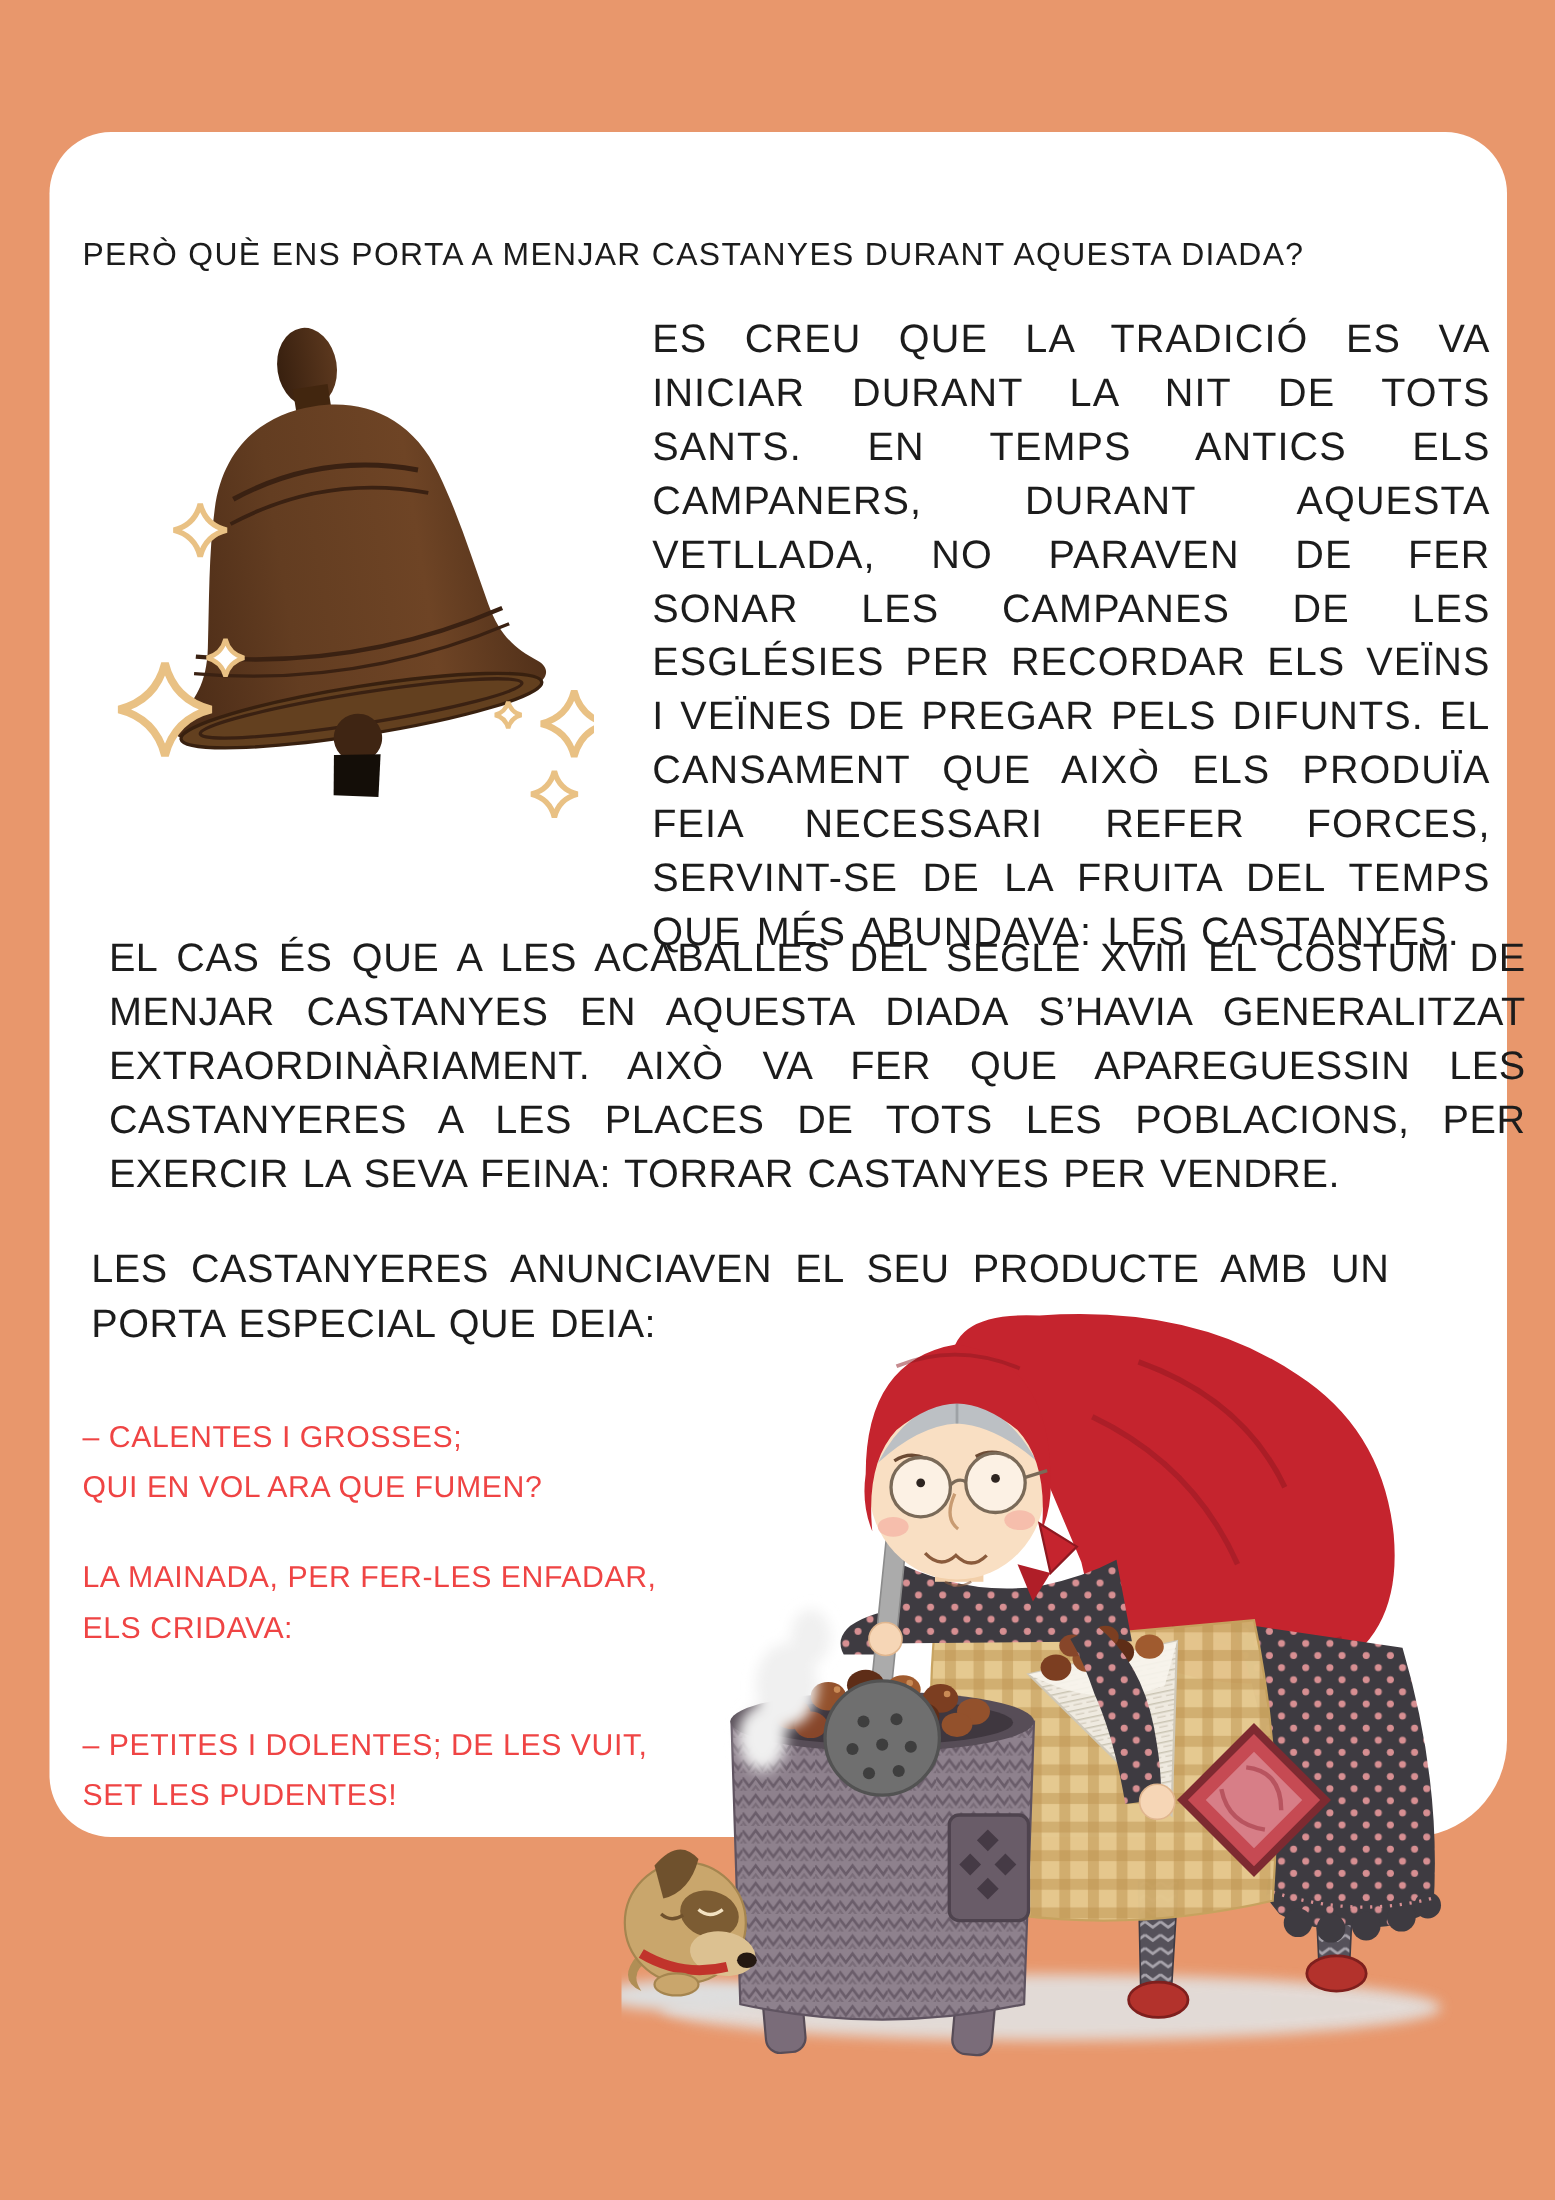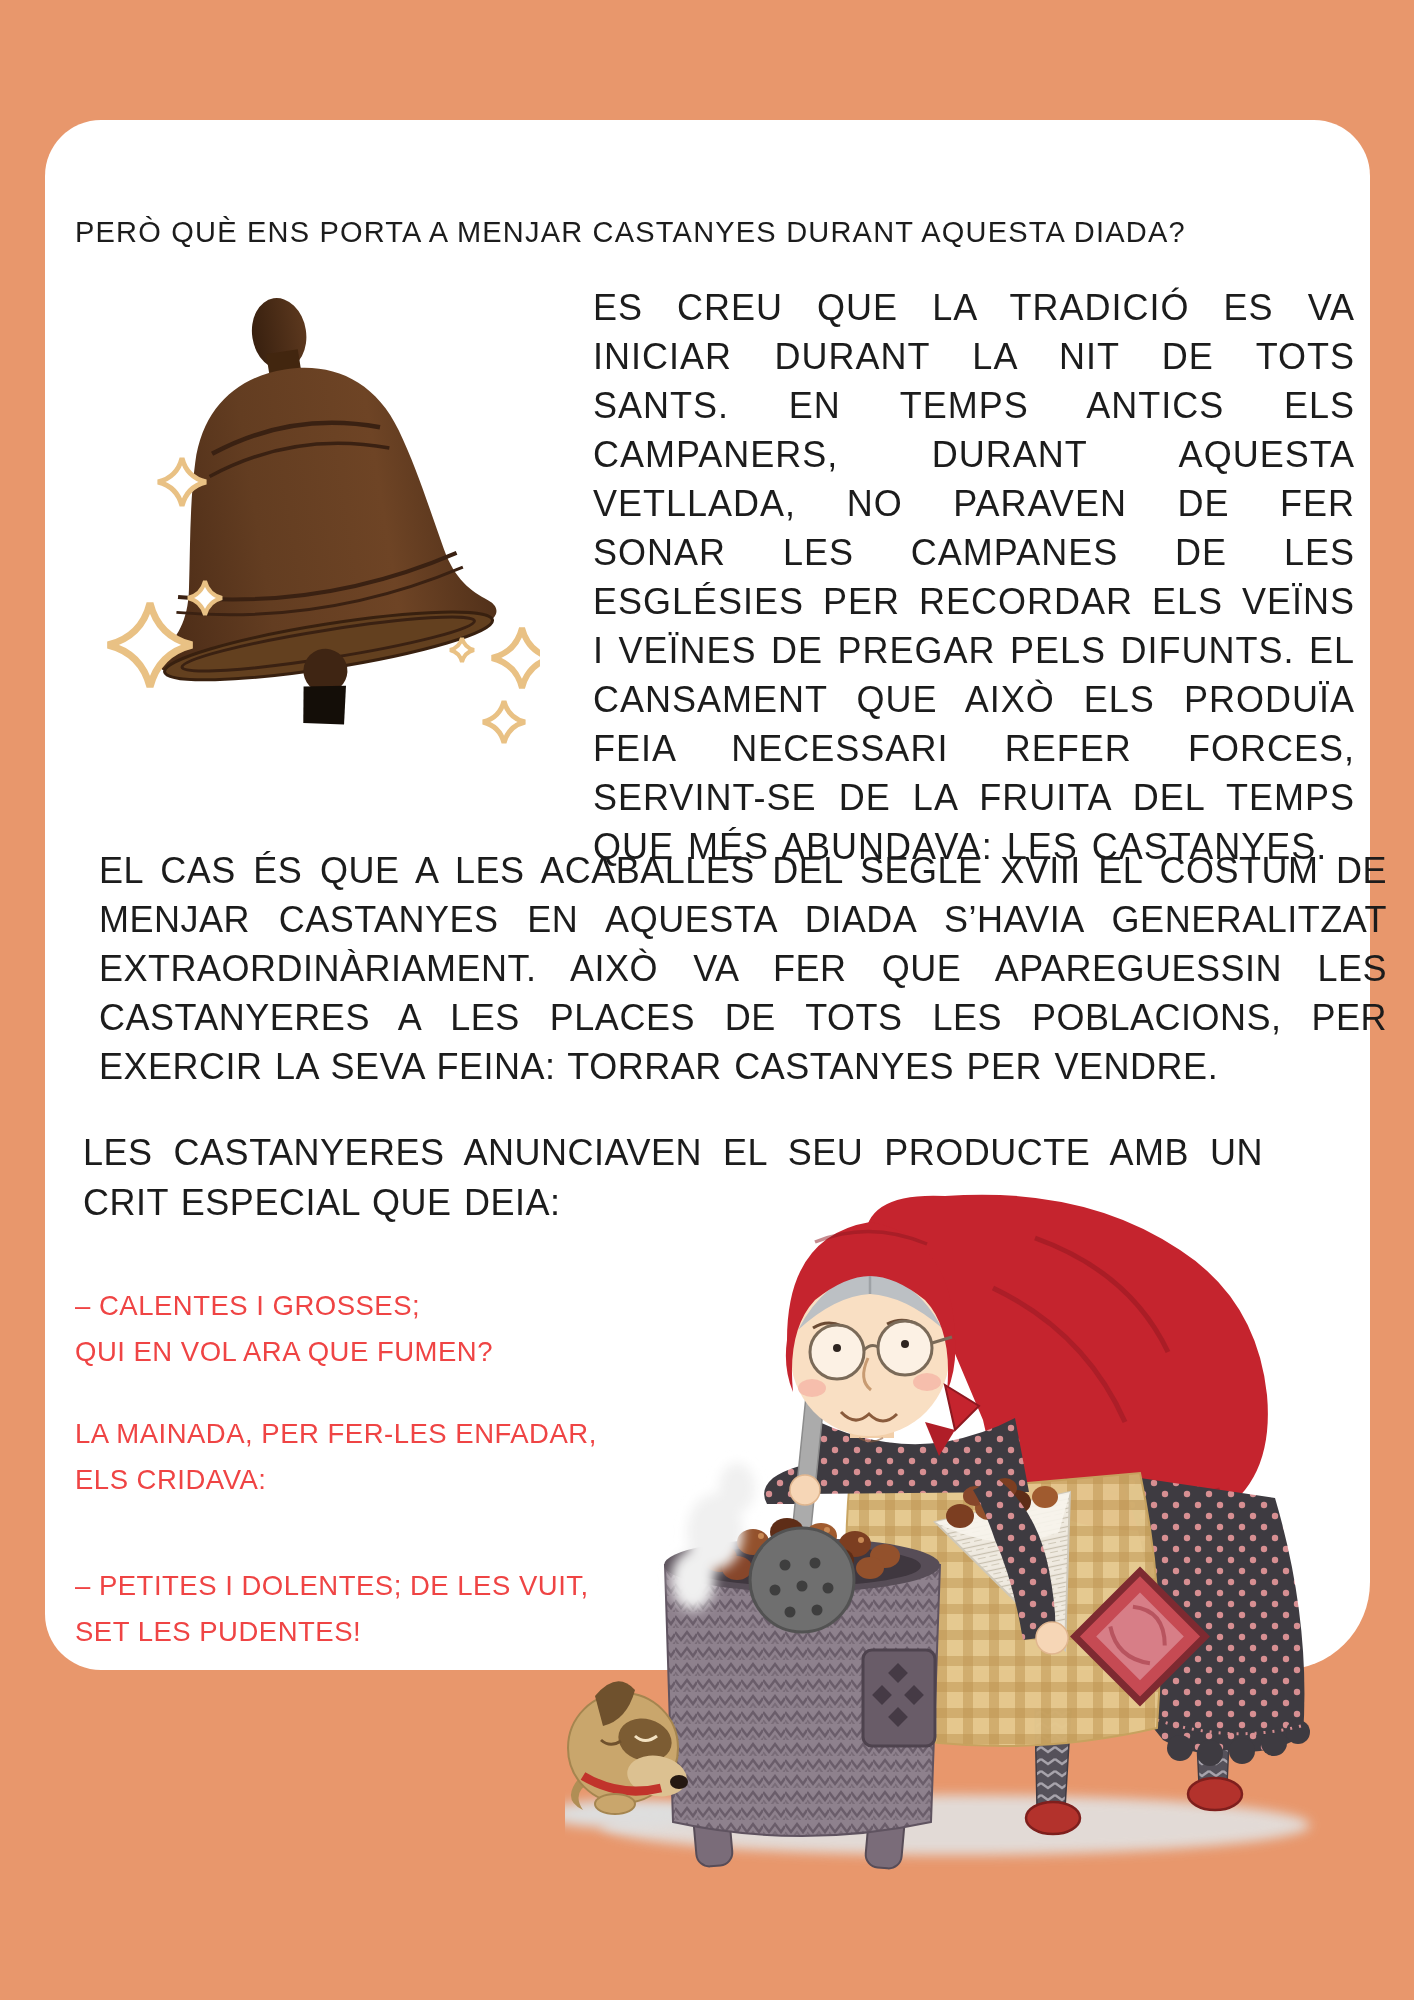--- a/index.html
+++ b/index.html
@@ -92,21 +92,21 @@
           <path stroke-width="4" d="M135,321 Q138.4,334.6 152,338 Q138.4,341.4 135,355 Q131.6,341.4 118,338 Q131.6,334.6 135,321 Z"></path>
           <path stroke-width="6" d="M452,368 Q458,392 482,398 Q458,404 452,428 Q446,404 422,398 Q446,392 452,368 Z"></path>
           <path stroke-width="4" d="M392,378 Q394.4,387.6 404,390 Q394.4,392.4 392,402 Q389.6,392.4 380,390 Q389.6,387.6 392,378 Z"></path>
           <path stroke-width="5" d="M434,441 Q438.2,457.8 455,462 Q438.2,466.2 434,483 Q429.8,466.2 413,462 Q429.8,457.8 434,441 Z"></path>
         </g>
       </svg>
     </div>
 
     <div class="abs para para-col">ES CREU QUE LA TRADICIÓ ES VA INICIAR DURANT LA NIT DE TOTS SANTS. EN TEMPS ANTICS ELS CAMPANERS, DURANT AQUESTA VETLLADA, NO PARAVEN DE FER SONAR LES CAMPANES DE LES ESGLÉSIES PER RECORDAR ELS VEÏNS I VEÏNES DE PREGAR PELS DIFUNTS. EL CANSAMENT QUE AIXÒ ELS PRODUÏA FEIA NECESSARI REFER FORCES, SERVINT-SE DE LA FRUITA DEL TEMPS QUE MÉS ABUNDAVA: LES CASTANYES.</div>
     <div class="abs para para-wide">EL CAS ÉS QUE A LES ACABALLES DEL SEGLE XVIII EL COSTUM DE MENJAR CASTANYES EN AQUESTA DIADA S’HAVIA GENERALITZAT EXTRAORDINÀRIAMENT. AIXÒ VA FER QUE APAREGUESSIN LES CASTANYERES A LES PLACES DE TOTS LES POBLACIONS, PER EXERCIR LA SEVA FEINA: TORRAR CASTANYES PER VENDRE.</div>
-    <div class="abs para para-crit">LES CASTANYERES ANUNCIAVEN EL SEU PRODUCTE AMB UN CRIT ESPECIAL QUE DEIA:</div>
+    <div class="abs para para-crit">LES CASTANYERES ANUNCIAVEN EL SEU PRODUCTE AMB UN PORTA ESPECIAL QUE DEIA:</div>
 
     <div class="abs block b1">– CALENTES I GROSSES;
 QUI EN VOL ARA QUE FUMEN?</div>
     <div class="abs block b2">LA MAINADA, PER FER-LES ENFADAR,
 ELS CRIDAVA:</div>
     <div class="abs block b3">– PETITES I DOLENTES; DE LES VUIT,
 SET LES PUDENTES!</div>
 
     <div class="abs cast-wrap">
       <svg width="790" height="700" viewBox="0 0 790 700">

